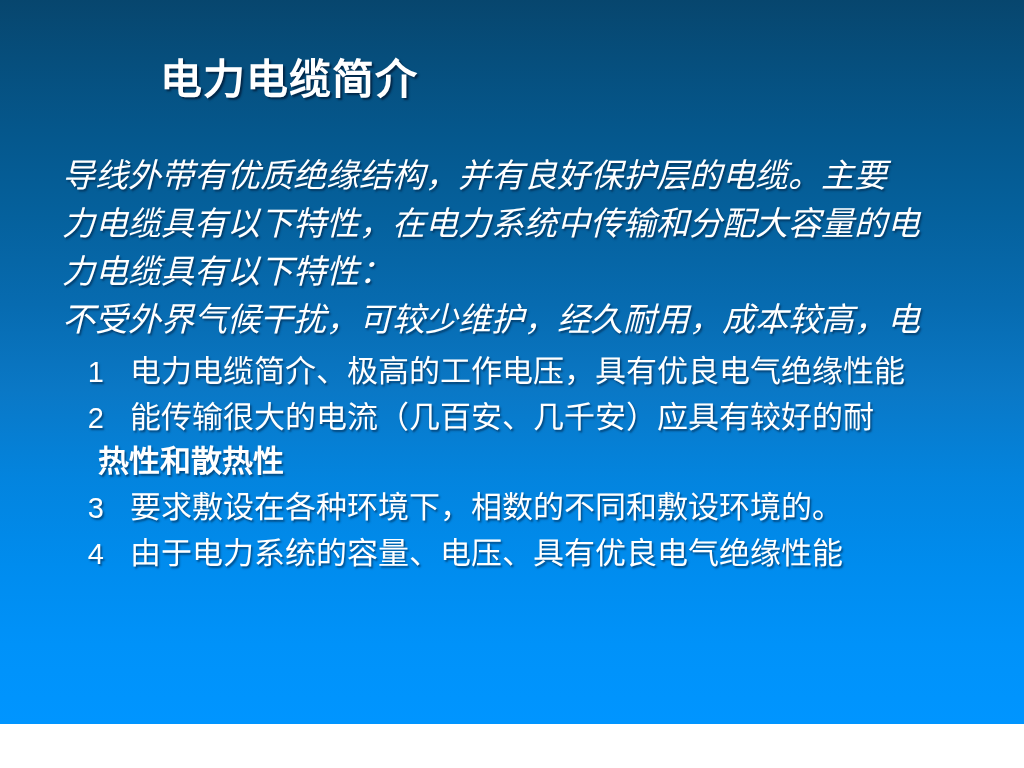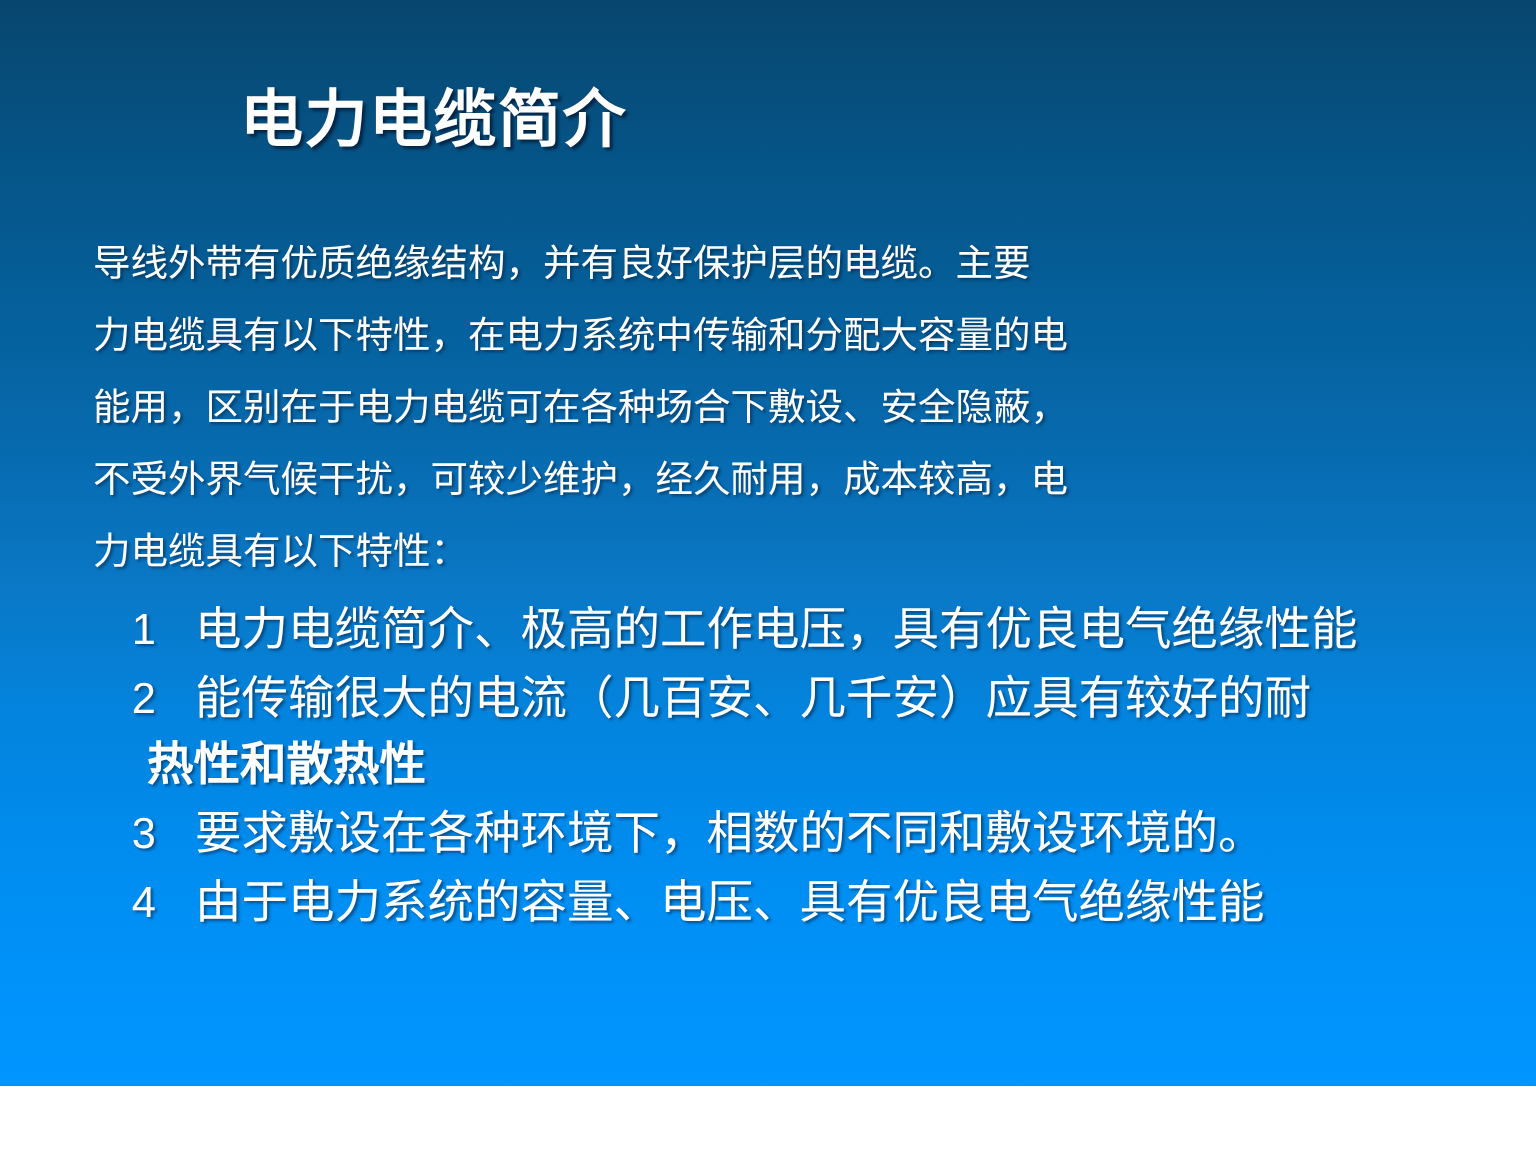--- a/index.html
+++ b/index.html
@@ -50,26 +50,27 @@
 
   .body-block {
     position: absolute;
     left: 62px;
     top: 152px;
     width: 912px;
   }
 
   .para {
     margin: 0;
-    font-size: 25px;
+    font-size: 33px;
     line-height: 48px;
     color: #ffffff;
     text-align: justify;
     text-justify: inter-ideograph;
     text-shadow: 1.5px 1.5px 2px rgba(0, 25, 55, 0.55);
+    font-style: italic;
   }
 
   .para-line {
     display: block;
     white-space: nowrap;
   }
 
   .list {
     list-style: none;
     margin: 6px 0 0 0;
@@ -112,23 +113,22 @@
 
 <div class="slide">
 
   <h1 class="slide-title">电力电缆简介</h1>
 
   <div class="body-block">
 
     <p class="para">
       <span class="para-line">导线外带有优质绝缘结构，并有良好保护层的电缆。主要</span>
       <span class="para-line">力电缆具有以下特性，在电力系统中传输和分配大容量的电</span>
-      <span class="para-line">能用，区别在于电力电缆可在各种场合下敷设、安全隐蔽，</span>
+      <span class="para-line">力电缆具有以下特性：</span>
       <span class="para-line">不受外界气候干扰，可较少维护，经久耐用，成本较高，电</span>
-      <span class="para-line">力电缆具有以下特性：</span>
     </p>
 
     <ol class="list">
 
       <li class="list-item">
         <span class="list-num">1</span>
         <span class="list-text">电力电缆简介、极高的工作电压，具有优良电气绝缘性能</span>
       </li>
 
       <li class="list-item">

